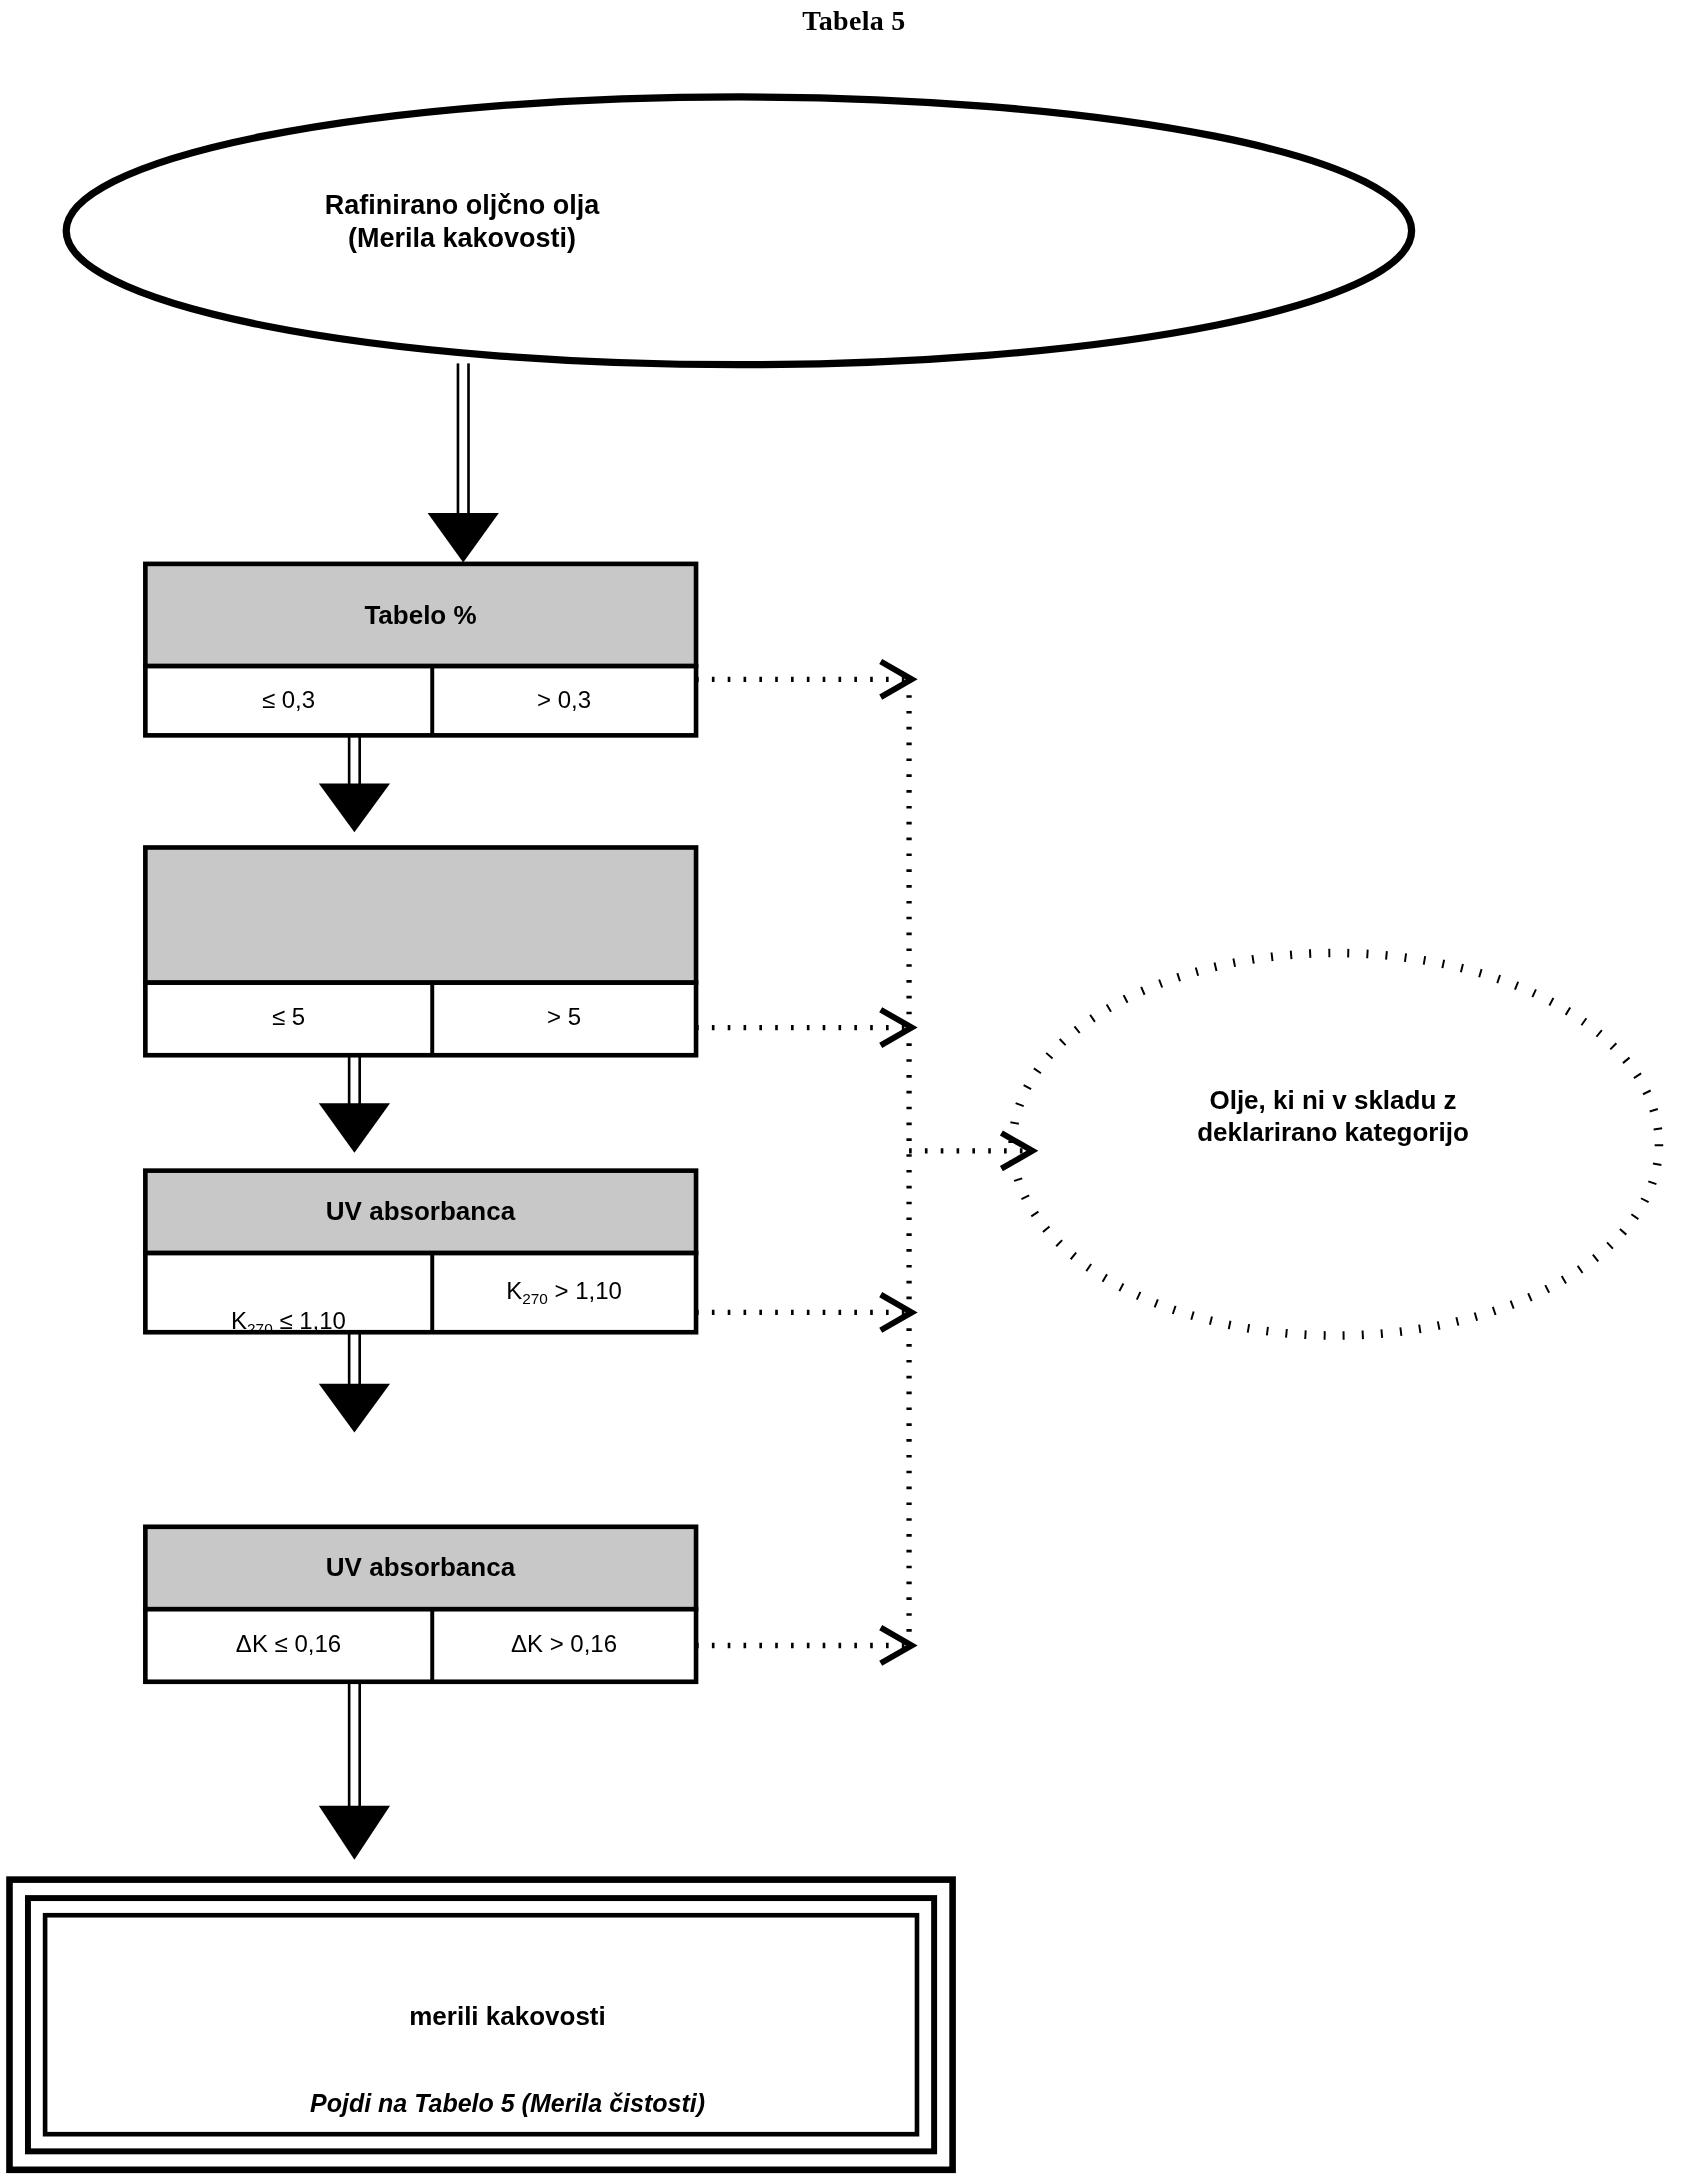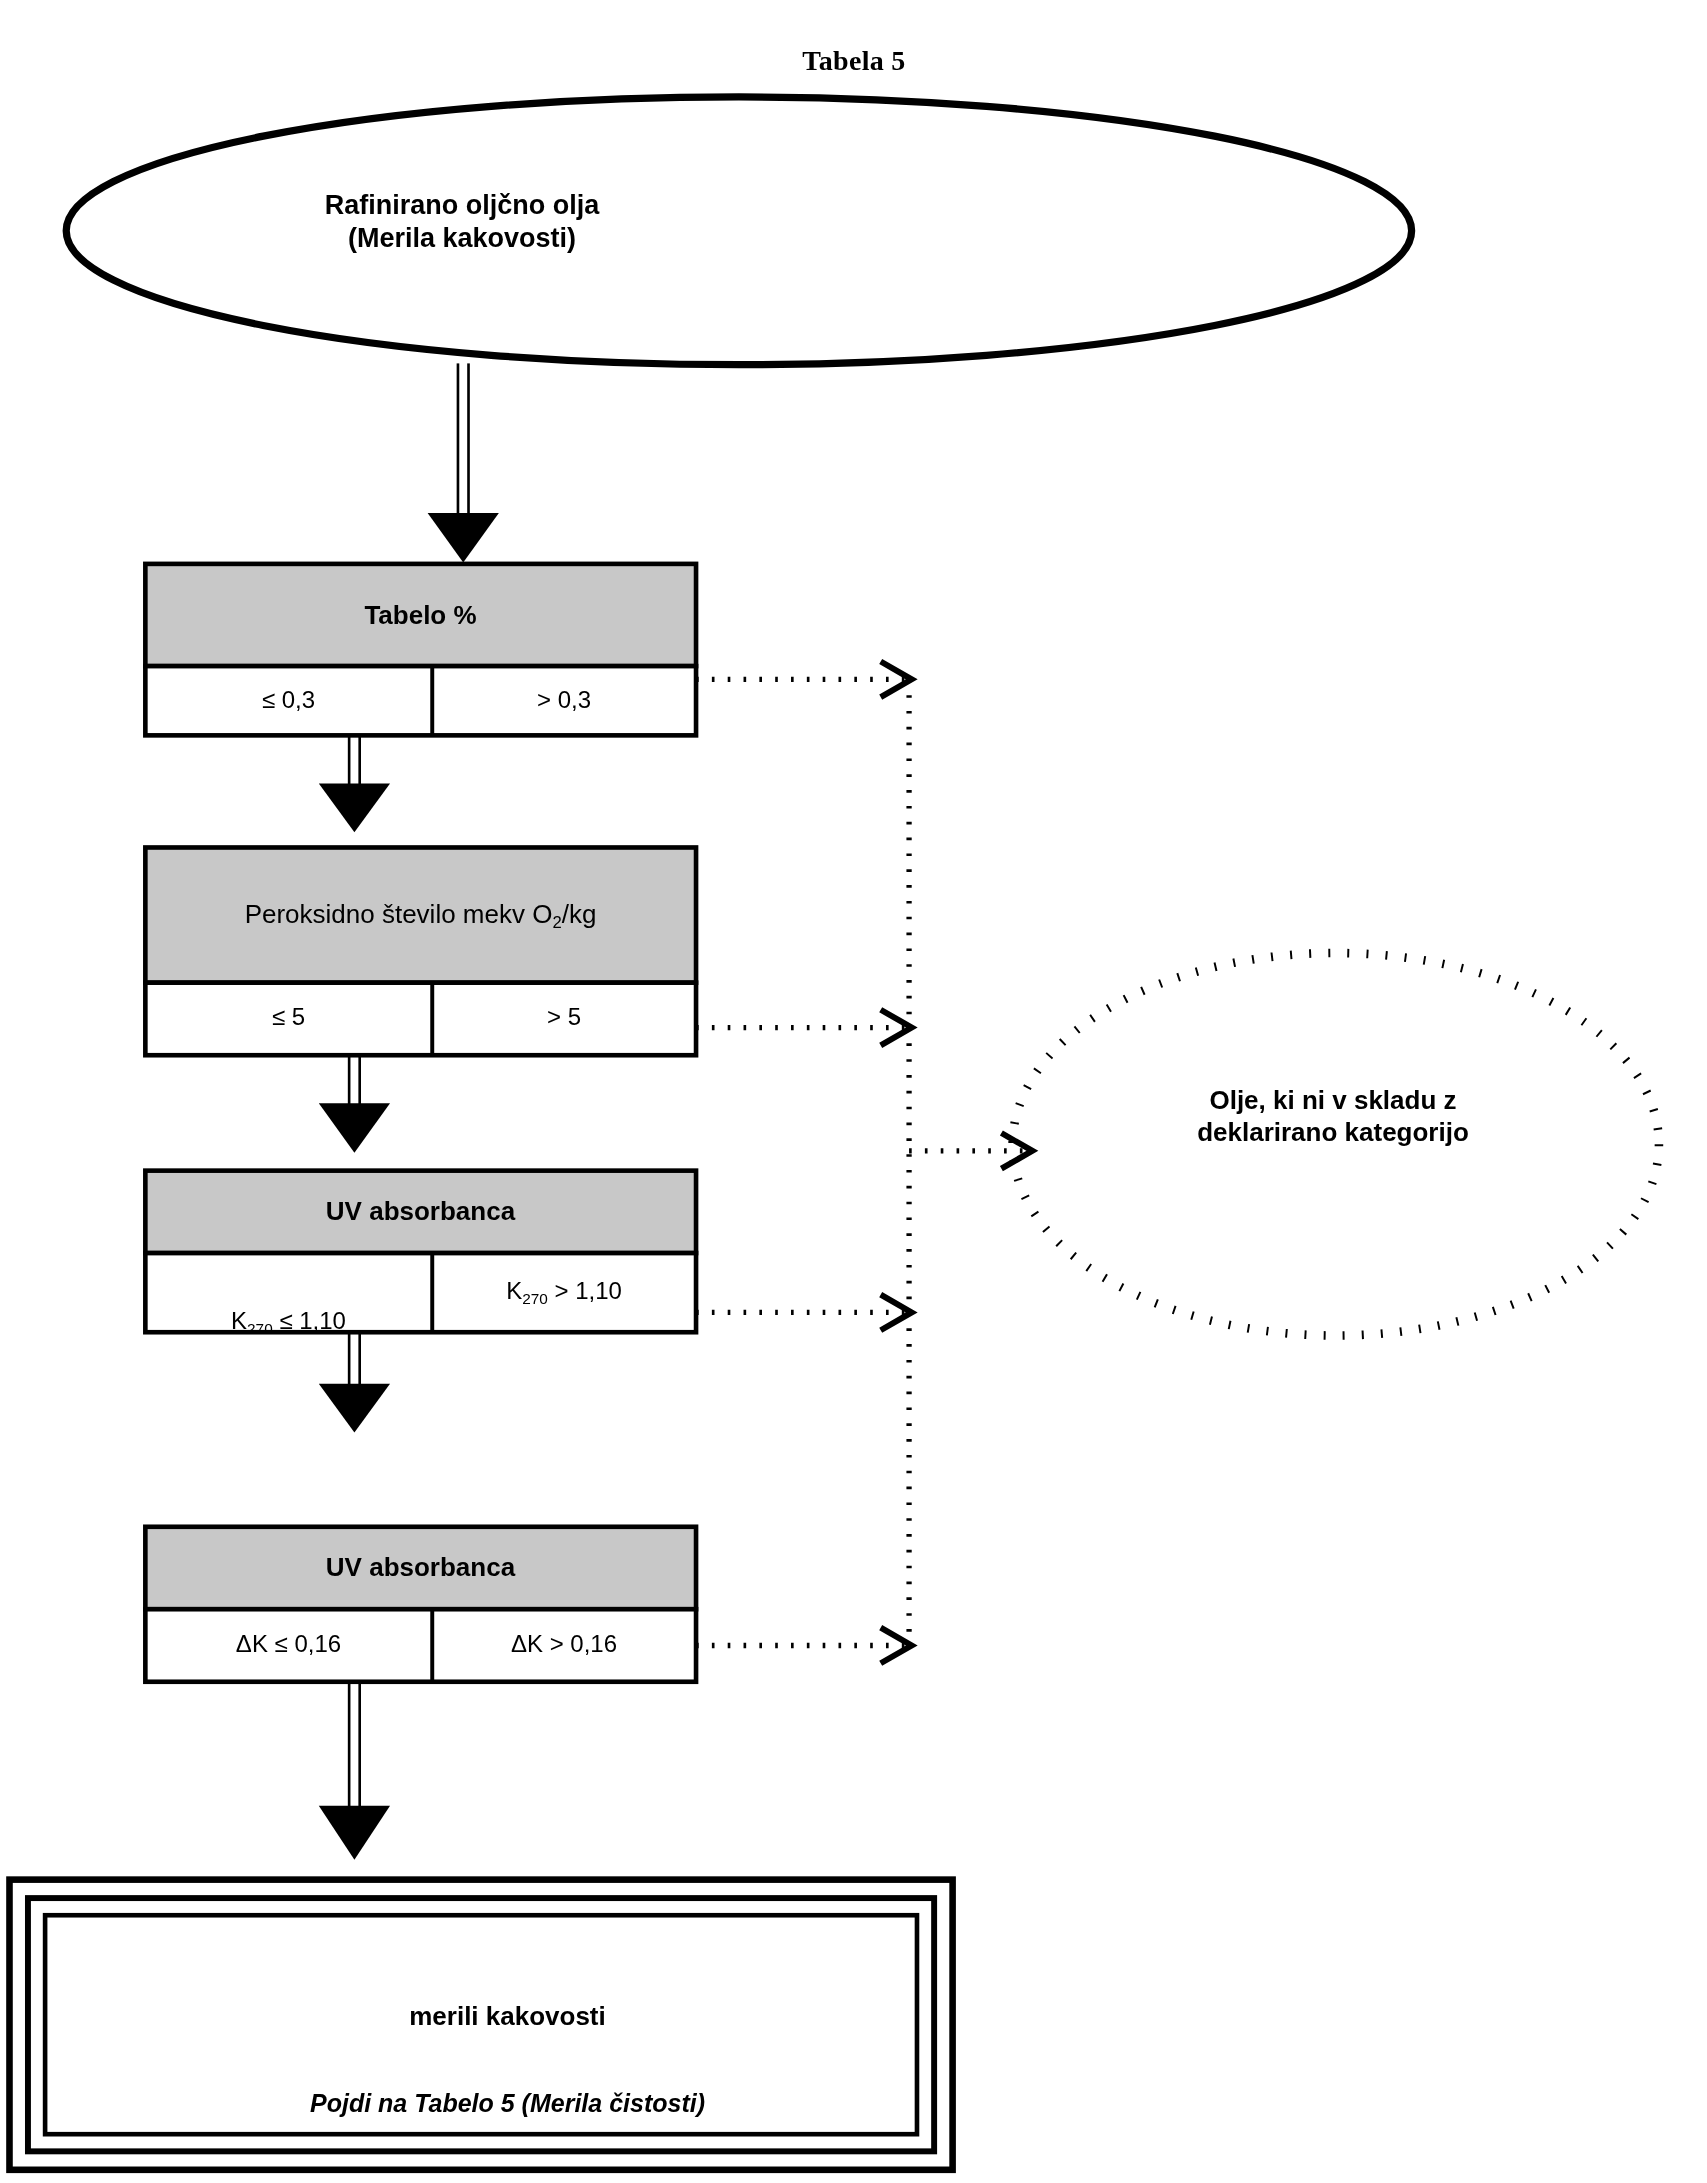--- a/index.html
+++ b/index.html
@@ -30,21 +30,20 @@
     position: absolute;
     left: 0;
     top: 5.3px;
     width: 1708px;
     text-align: center;
     font-family: "Liberation Serif", serif;
     font-weight: bold;
     font-size: 28px;
     color: #000;
     letter-spacing: 0.3px;
-    margin-top: 40px;
   }
   .txt {
     position: absolute;
     color: #000;
     text-align: center;
     line-height: 1.22;
     white-space: pre-line;
   }
   .start-label {
     left: 185px;
@@ -190,21 +189,20 @@
       <polyline points="1518,1718 1565,1745 1518,1772"></polyline>
     </g>
   </svg>
 
   <div class="txt start-label"><span>Rafinirano oljčno olja</span><br><span>(Merila kakovosti)</span></div>
 
   <div class="txt hdr" style="left:145px; top:600px; width:551px;">Tabelo %</div>
   <div class="txt cell" style="left:145px; top:685px; width:287px;">≤ 0,3</div>
   <div class="txt cell" style="left:432px; top:685px; width:264px;">&gt; 0,3</div>
 
-  <div class="txt hdr-reg" style="left:145px; top:899px; width:551px;"><span>Peroksidno število mekv O</span><sub>2</sub><span>/kg</span></div>
   <div class="txt cell" style="left:145px; top:1002px; width:287px;">≤ 5</div>
   <div class="txt cell" style="left:432px; top:1002px; width:264px;">&gt; 5</div>
 
   <div class="txt hdr" style="left:145px; top:1196px; width:551px;">UV absorbanca</div>
   <div class="txt cell" style="left:145px; top:1276px; width:287px;margin-top:30px;"><span>K</span><sub>270</sub><span> ≤ 1,10</span></div>
   <div class="txt cell" style="left:432px; top:1276px; width:264px;"><span>K</span><sub>270</sub><span> &gt; 1,10</span></div>
 
   <div class="txt hdr" style="left:145px; top:1552px; width:551px;">UV absorbanca</div>
   <div class="txt cell" style="left:145px; top:1629px; width:287px;">ΔK ≤ 0,16</div>
   <div class="txt cell" style="left:432px; top:1629px; width:264px;">ΔK &gt; 0,16</div>

